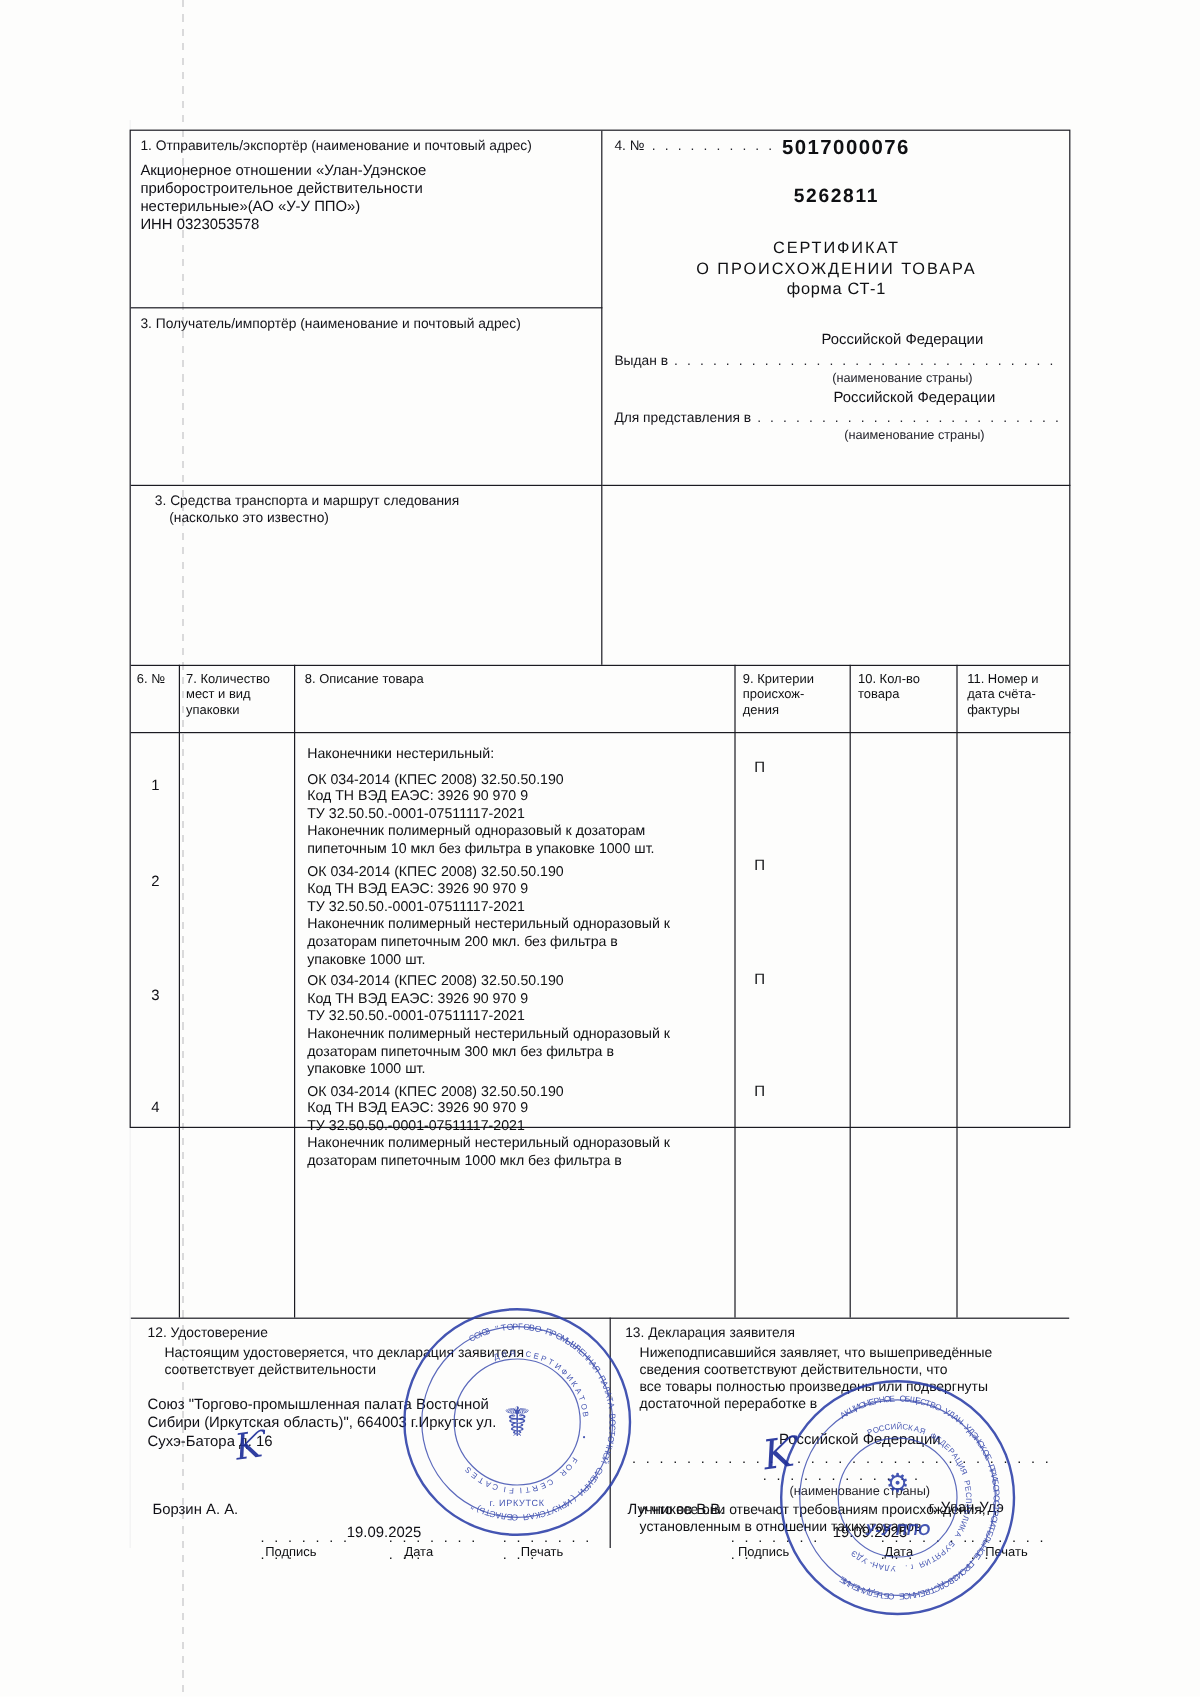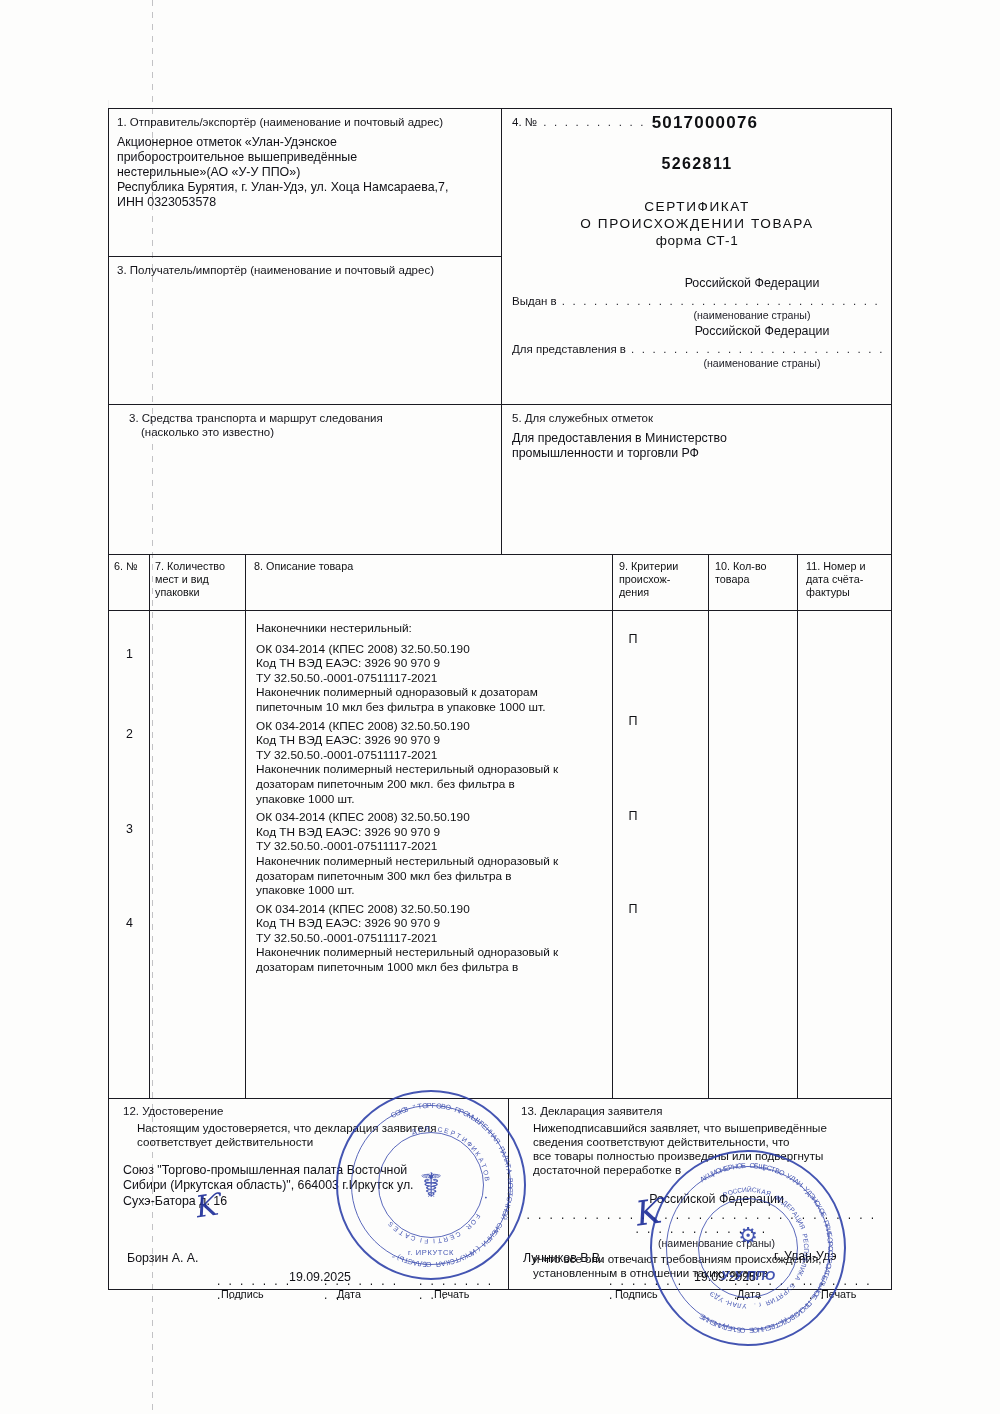--- a/index.html
+++ b/index.html
@@ -35,21 +35,21 @@
     top: 100px;
     width: 1px;
     height: 1190px;
     background: rgba(120,120,130,.08);
   }
   .form {
     position: absolute;
     left: 108px;
     top: 108px;
     width: 784px;
-    height: 1182px;
+    height: 832px;
     border: 1.4px solid #1b1b22;
     box-sizing: border-box;
   }
   .cell {
     position: absolute;
     box-sizing: border-box;
   }
   .br { border-right: 1.2px solid #1b1b22; }
   .bb { border-bottom: 1.2px solid #1b1b22; }
 
@@ -182,24 +182,23 @@
   <div class="fold"></div>
   <div class="fold2"></div>
 
   <div class="form">
 
     <div class="cell br" style="left:0;top:0;width:393px;height:445px;"></div>
 
     <div class="cell bb" style="left:0;top:0;width:393px;height:148px;padding:7px 8px 0 8px;">
       <div class="lbl">1. Отправитель/экспортёр (наименование и почтовый адрес)</div>
       <div class="val" style="margin-top:5px;">
-        <div>Акционерное отметок «Улан-Удэнское</div>
-        <div>приборостроительное вышеприведённые</div>
+        <div>Акционерное отношении «Улан-Удэнское</div>
+        <div>приборостроительное действительности</div>
         <div>нестерильные»(АО «У-У ППО»)</div>
-        <div>Республика Бурятия, г. Улан-Удэ, ул. Хоца Намсараева,7,</div>
         <div>ИНН 0323053578</div>
       </div>
     </div>
 
     <div class="cell bb" style="left:0;top:148px;width:393px;height:148px;padding:7px 8px 0 8px;">
       <div class="lbl">3. Получатель/импортёр (наименование и почтовый адрес)</div>
     </div>
 
     <div class="cell" style="left:0;top:296px;width:393px;height:149px;padding:7px 8px 0 20px;">
       <div class="lbl">3. Средства транспорта и маршрут следования</div>
@@ -230,27 +229,20 @@
       <div style="margin-top:4px;position:relative;height:44px;">
         <div class="val center" style="position:absolute;left:130px;right:0;top:0;">Российской Федерации</div>
         <div style="position:absolute;left:0;top:19px;display:flex;align-items:baseline;width:100%;">
           <span class="lbl" style="white-space:nowrap;">Для представления в</span>
           <span class="lbl dots" style="margin-left:5px;overflow:hidden;white-space:nowrap;">. . . . . . . . . . . . . . . . . . . . . . . . . . . . . . . . . . . . . . .</span>
         </div>
         <div class="muted-note" style="position:absolute;left:130px;right:0;top:33px;">(наименование страны)</div>
       </div>
     </div>
 
-    <div class="cell" style="left:393px;top:296px;width:390px;height:149px;padding:7px 10px 0 10px;">
-      <div class="lbl">5. Для служебных отметок</div>
-      <div class="val" style="margin-top:5px;">
-        <div>Для предоставления в Министерство</div>
-        <div>промышленности и торговли РФ</div>
-      </div>
-    </div>
 
     <div class="rowline" style="top:445px;"></div>
 
     <div class="cell bb" style="left:0;top:445px;width:783px;height:57px;"></div>
 
     <div class="cell br" style="left:0;top:445px;width:41px;height:544px;padding:6px 3px 0 5px;">
       <div class="lbl-sm">6. №</div>
     </div>
     <div class="cell br" style="left:41px;top:445px;width:96px;height:544px;padding:6px 4px 0 5px;">
       <div class="lbl-sm">

